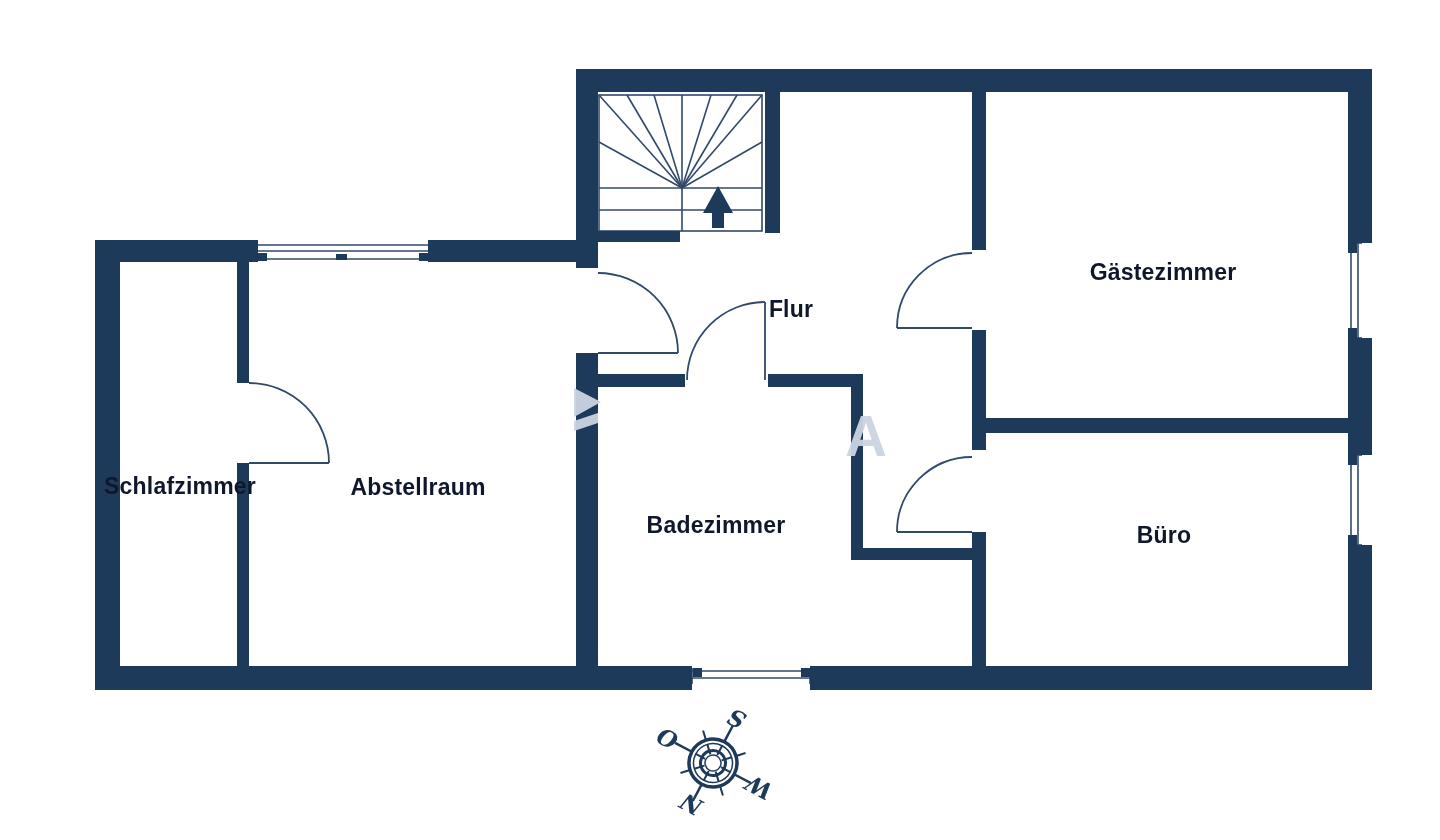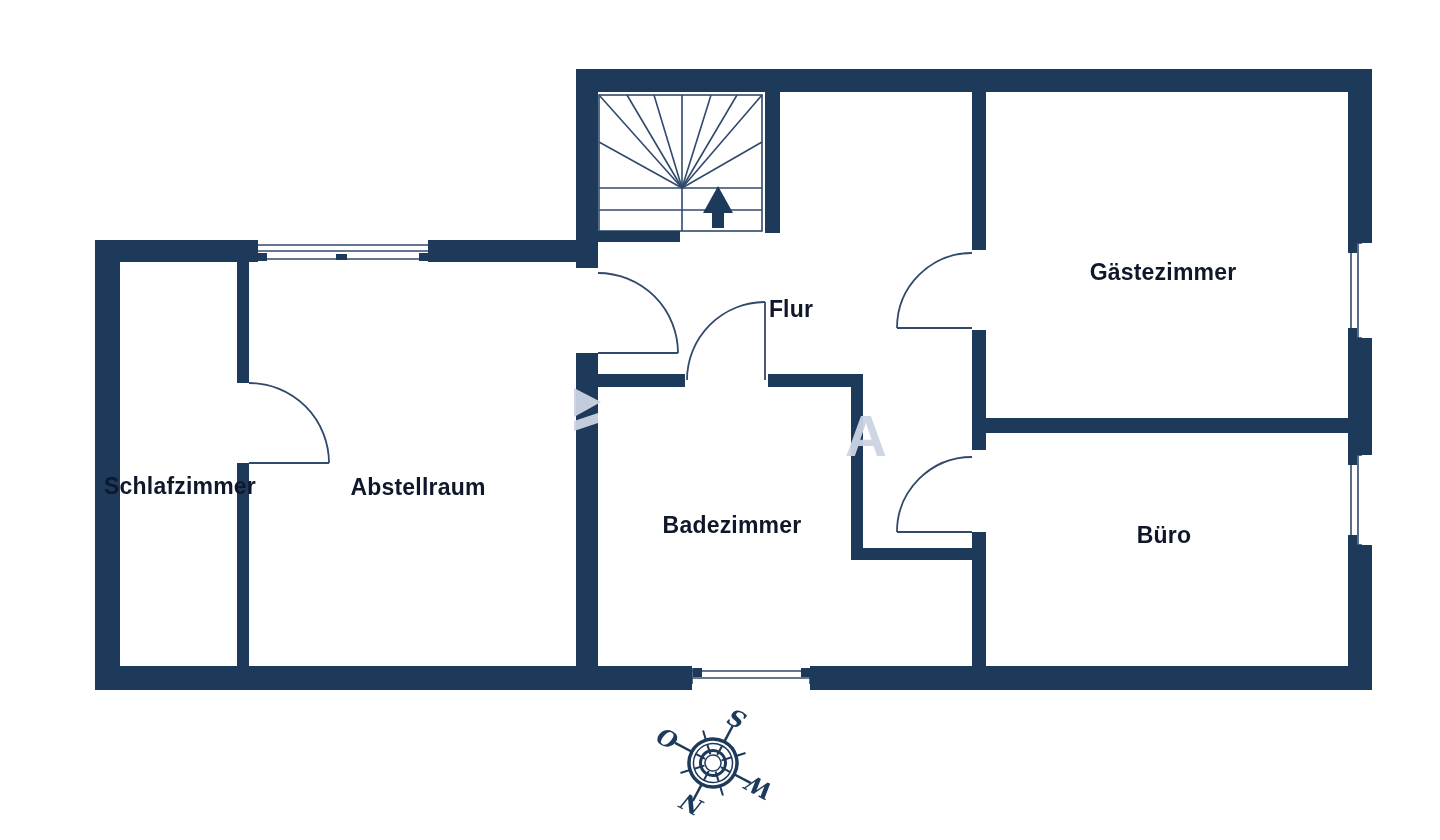--- a/index.html
+++ b/index.html
@@ -175,18 +175,18 @@
       <text x="0" y="-47" text-anchor="middle" dominant-baseline="central" class="compass-letter">N</text>
       <text x="52" y="0" text-anchor="middle" dominant-baseline="central" class="compass-letter">O</text>
       <text x="0" y="50" text-anchor="middle" dominant-baseline="central" class="compass-letter">S</text>
       <text x="-52" y="0" text-anchor="middle" dominant-baseline="central" class="compass-letter">W</text>
     </g>
   </g>
 </svg>
 
 <div class="room-label" style="left:180px;top:486px">Schlafzimmer</div>
 <div class="room-label" style="left:418px;top:487px">Abstellraum</div>
-<div class="room-label" style="left:732px;top:525px">Badezimmer</div>
+<div class="room-label" style="left:716px;top:525px">Badezimmer</div>
 <div class="room-label" style="left:791px;top:309px">Flur</div>
 <div class="room-label" style="left:1163px;top:272px">Gästezimmer</div>
 <div class="room-label" style="left:1164px;top:535px">Büro</div>
 
 </div>
 
 </body></html>

